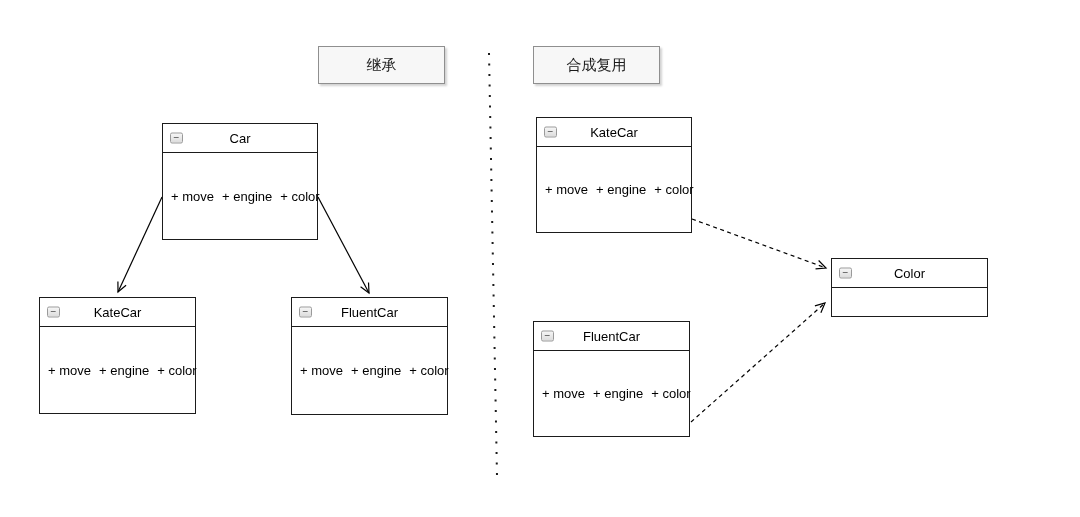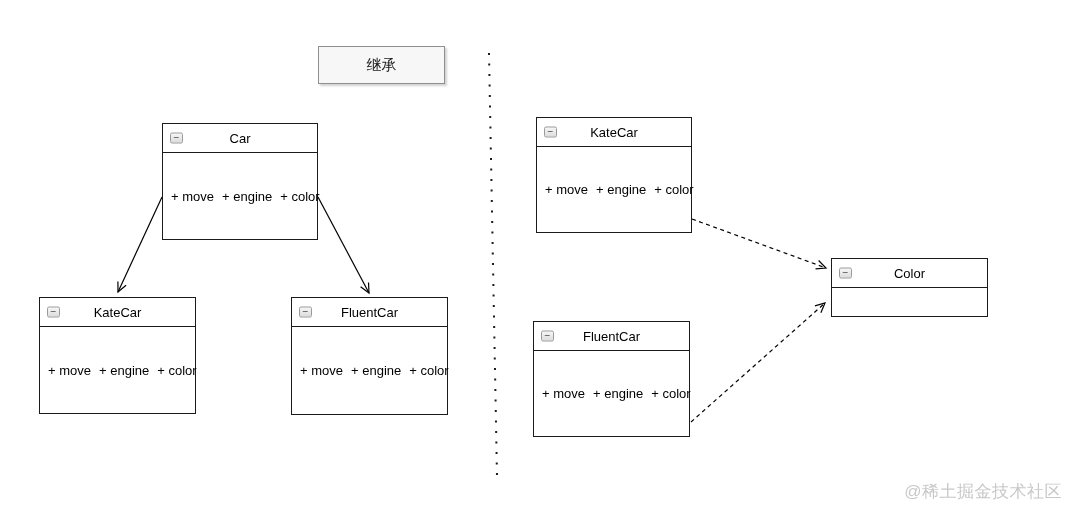--- a/index.html
+++ b/index.html
@@ -107,20 +107,23 @@
     <line x1="489" y1="53" x2="497" y2="476" stroke="#1b1b1b" stroke-width="2" stroke-dasharray="2,8.5"></line>
     <line x1="162" y1="197" x2="118" y2="292" stroke="#000000" stroke-width="1.2" marker-end="url(#arrowOpen)"></line>
     <line x1="318" y1="197" x2="369" y2="293" stroke="#000000" stroke-width="1.2" marker-end="url(#arrowOpen)"></line>
     <line x1="692" y1="219" x2="826" y2="268" stroke="#000000" stroke-width="1.2" stroke-dasharray="4,3.5" marker-end="url(#arrowOpen)"></line>
     <line x1="691" y1="422" x2="825" y2="303" stroke="#000000" stroke-width="1.2" stroke-dasharray="4,3.5" marker-end="url(#arrowOpen)"></line>
   </svg>
 
   <div class="tag-box" style="left:318px; top:46px; width:127px; height:38px;">
     <span>继承</span>
   </div>
+  <div class="tag-box" style="left:533px; top:46px; width:127px; height:38px;">
+    <span>合成复用</span>
+  </div>
 
   <div class="uml-box" style="left:162px; top:123px; width:156px; height:117px;">
     <div class="uml-header">
       <span class="collapse-btn">−</span>
       <span>Car</span>
     </div>
     <div class="uml-body">
       <div class="uml-member">+ move</div>
       <div class="uml-member">+ engine</div>
       <div class="uml-member">+ color</div>
@@ -176,15 +179,14 @@
   </div>
 
   <div class="uml-box" style="left:831px; top:258px; width:157px; height:59px;">
     <div class="uml-header">
       <span class="collapse-btn">−</span>
       <span>Color</span>
     </div>
     <div class="uml-body"></div>
   </div>
 
-  <div class="watermark">@稀土掘金技术社区</div>
 
 </div>
 
 </body></html>

